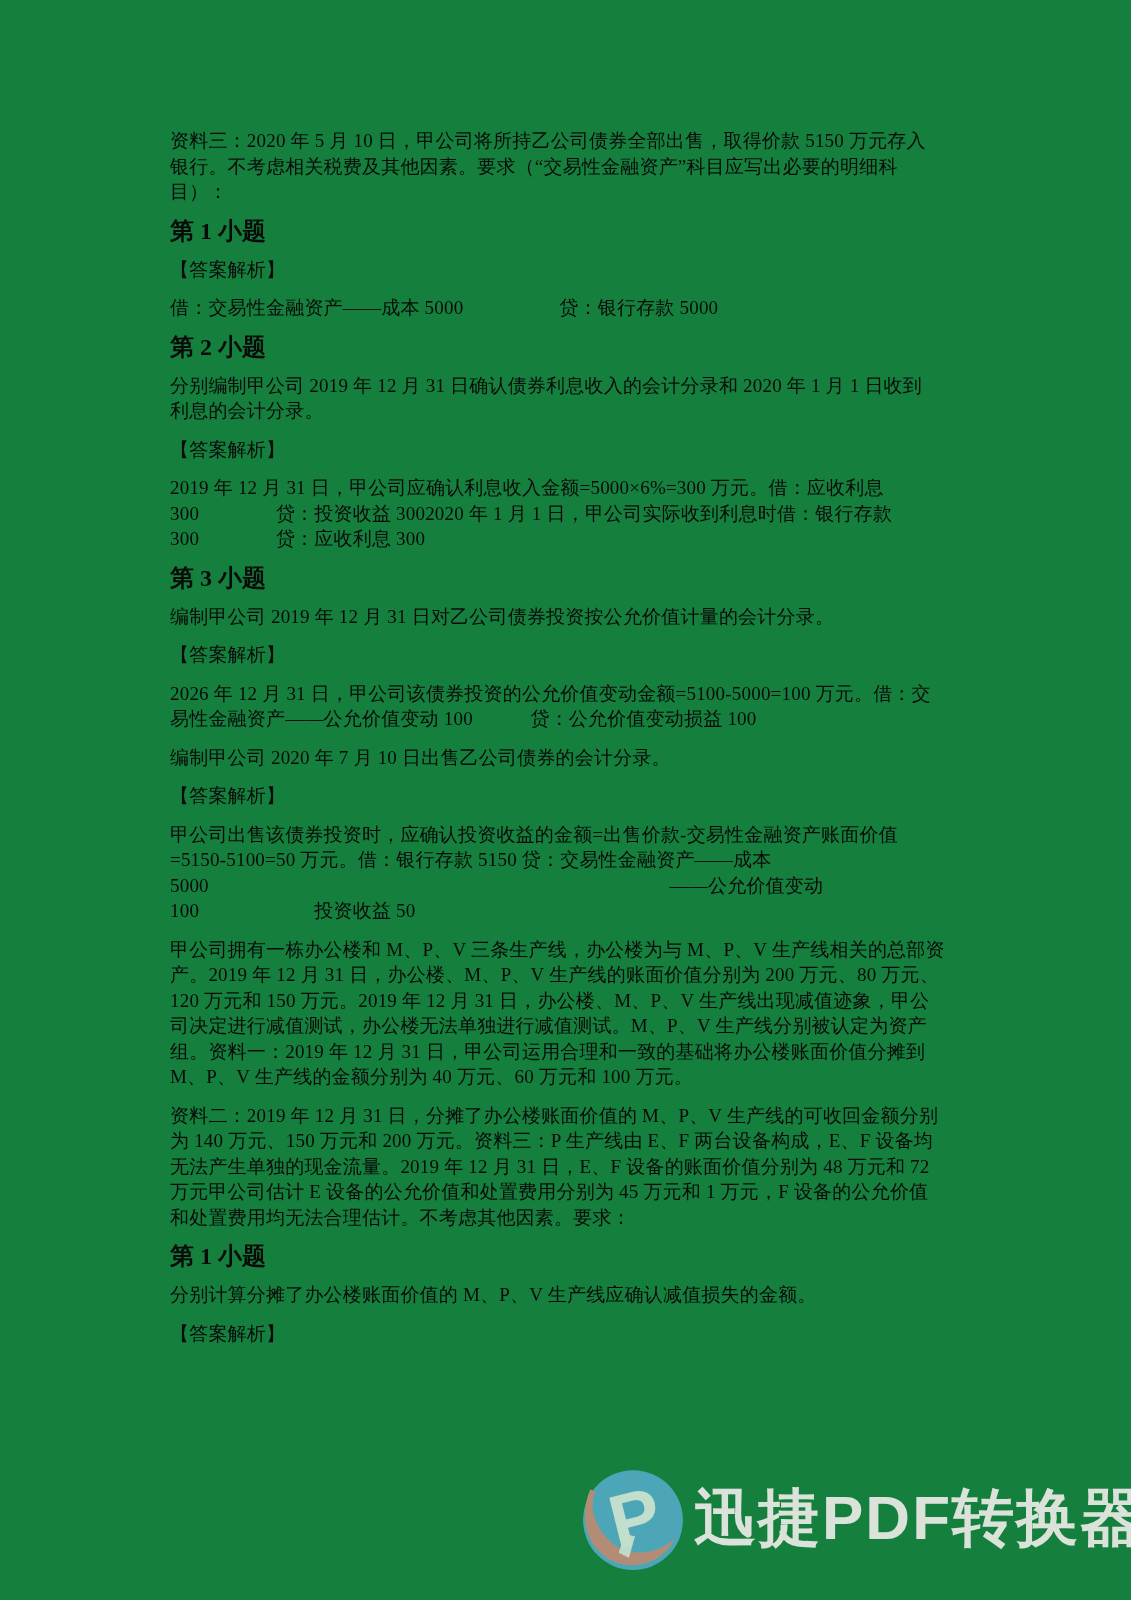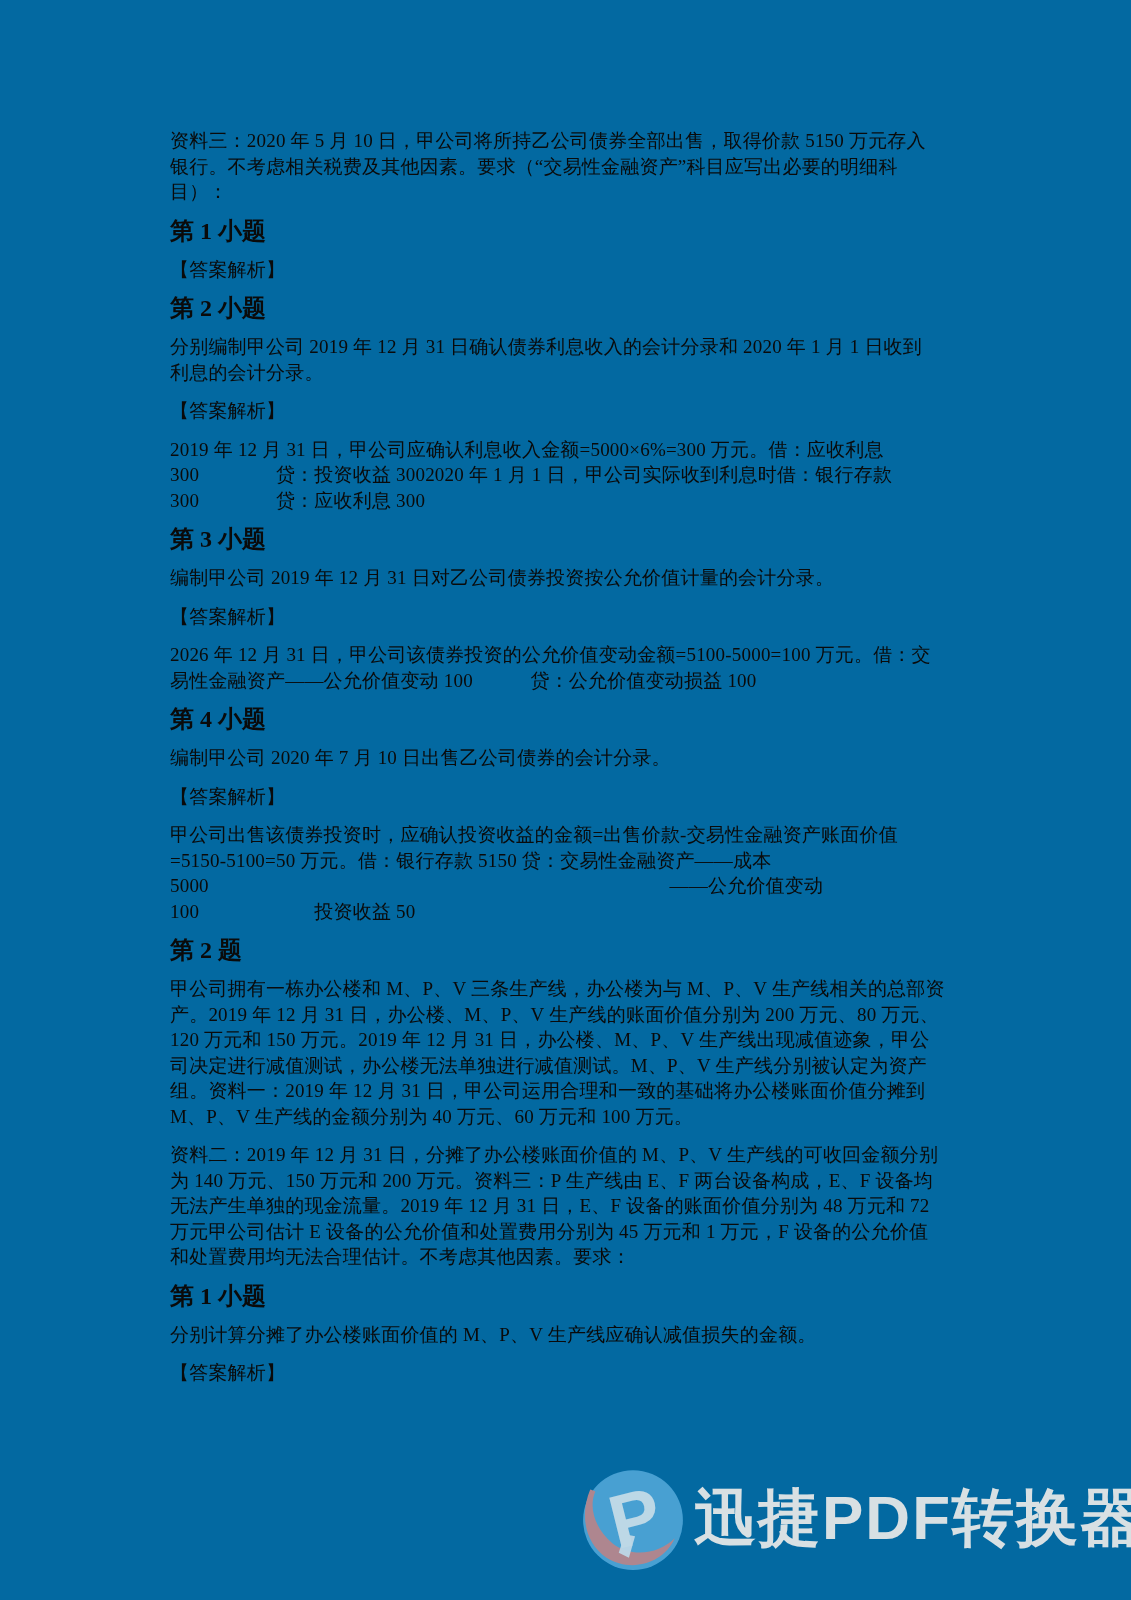--- a/index.html
+++ b/index.html
@@ -4,21 +4,21 @@
 <style>
   html, body { margin: 0; padding: 0; }
   body {
     width: 1131px; height: 1600px;
     background: #ffffff;
     position: relative;
     overflow: hidden;
     font-family: "Liberation Serif", "DejaVu Serif", serif;
     color: #0a0a0a;
   }
-  .page { position: absolute; inset: 0; background: #0369a1; }
+  .page { position: absolute; inset: 0; background: #15803d; }
   .doc {
     position: absolute;
     left: 170px; top: 128px;
     width: 792px;
   }
   .para {
     font-size: 19px;
     line-height: 25.5px;
     margin: 0 0 13px 0;
     white-space: pre-line;
@@ -57,44 +57,43 @@
 
 <div class="page">
   <div class="doc">
 
     <p class="para">资料三：2020 年 5 月 10 日，甲公司将所持乙公司债券全部出售，取得价款 5150 万元存入
 银行。不考虑相关税费及其他因素。要求（“交易性金融资产”科目应写出必要的明细科
 目）：</p>
 
     <p class="subheading">第 1 小题</p>
     <p class="para answer-label">【答案解析】</p>
+    <p class="para">借：交易性金融资产——成本 5000　　　　　贷：银行存款 5000</p>
 
     <p class="subheading">第 2 小题</p>
     <p class="para">分别编制甲公司 2019 年 12 月 31 日确认债券利息收入的会计分录和 2020 年 1 月 1 日收到
 利息的会计分录。</p>
     <p class="para answer-label">【答案解析】</p>
     <p class="para">2019 年 12 月 31 日，甲公司应确认利息收入金额=5000×6%=300 万元。借：应收利息
 300　　　　贷：投资收益 3002020 年 1 月 1 日，甲公司实际收到利息时借：银行存款
 300　　　　贷：应收利息 300</p>
 
     <p class="subheading">第 3 小题</p>
     <p class="para">编制甲公司 2019 年 12 月 31 日对乙公司债券投资按公允价值计量的会计分录。</p>
     <p class="para answer-label">【答案解析】</p>
     <p class="para">2026 年 12 月 31 日，甲公司该债券投资的公允价值变动金额=5100-5000=100 万元。借：交
 易性金融资产——公允价值变动 100　　　贷：公允价值变动损益 100</p>
 
-    <p class="subheading">第 4 小题</p>
     <p class="para">编制甲公司 2020 年 7 月 10 日出售乙公司债券的会计分录。</p>
     <p class="para answer-label">【答案解析】</p>
     <p class="para">甲公司出售该债券投资时，应确认投资收益的金额=出售价款-交易性金融资产账面价值
 =5150-5100=50 万元。借：银行存款 5150 贷：交易性金融资产——成本
 5000　　　　　　　　　　　　　　　　　　　　　　　　——公允价值变动
 100　　　　　　投资收益 50</p>
 
-    <p class="subheading">第 2 题</p>
     <p class="para">甲公司拥有一栋办公楼和 M、P、V 三条生产线，办公楼为与 M、P、V 生产线相关的总部资
 产。2019 年 12 月 31 日，办公楼、M、P、V 生产线的账面价值分别为 200 万元、80 万元、
 120 万元和 150 万元。2019 年 12 月 31 日，办公楼、M、P、V 生产线出现减值迹象，甲公
 司决定进行减值测试，办公楼无法单独进行减值测试。M、P、V 生产线分别被认定为资产
 组。资料一：2019 年 12 月 31 日，甲公司运用合理和一致的基础将办公楼账面价值分摊到
 M、P、V 生产线的金额分别为 40 万元、60 万元和 100 万元。</p>
     <p class="para">资料二：2019 年 12 月 31 日，分摊了办公楼账面价值的 M、P、V 生产线的可收回金额分别
 为 140 万元、150 万元和 200 万元。资料三：P 生产线由 E、F 两台设备构成，E、F 设备均
 无法产生单独的现金流量。2019 年 12 月 31 日，E、F 设备的账面价值分别为 48 万元和 72
 万元甲公司估计 E 设备的公允价值和处置费用分别为 45 万元和 1 万元，F 设备的公允价值

